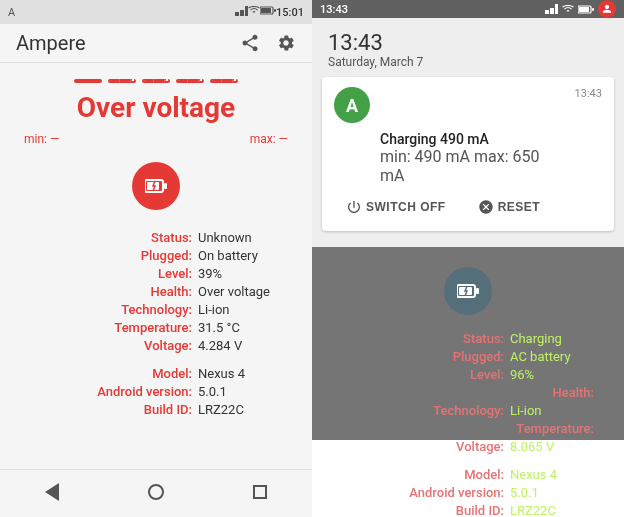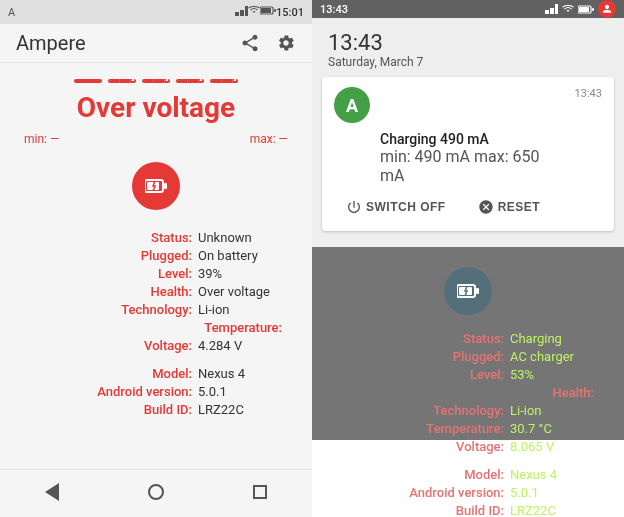--- a/index.html
+++ b/index.html
@@ -454,20 +454,21 @@
       <div class="info-row">
         <span class="label">Health:</span>
         <span class="value">Over voltage</span>
       </div>
       <div class="info-row">
         <span class="label">Technology:</span>
         <span class="value">Li-ion</span>
       </div>
       <div class="info-row">
         <span class="label">Temperature:</span>
+        <span class="value">31.5 °C</span>
       </div>
       <div class="info-row">
         <span class="label">Voltage:</span>
         <span class="value">4.284 V</span>
       </div>
       <div class="info-divider"></div>
       <div class="info-row">
         <span class="label">Model:</span>
         <span class="value">Nexus 4</span>
       </div>
@@ -565,36 +566,35 @@
       </svg>
     </div>
 
     <div class="info-table-right">
       <div class="info-row-right">
         <span class="label">Status:</span>
         <span class="value">Charging</span>
       </div>
       <div class="info-row-right">
         <span class="label">Plugged:</span>
-        <span class="value">AC charger</span>
+        <span class="value">AC battery</span>
       </div>
       <div class="info-row-right">
         <span class="label">Level:</span>
-        <span class="value">53%</span>
+        <span class="value">96%</span>
       </div>
       <div class="info-row-right">
         <span class="label">Health:</span>
       </div>
       <div class="info-row-right">
         <span class="label">Technology:</span>
         <span class="value">Li-ion</span>
       </div>
       <div class="info-row-right">
         <span class="label">Temperature:</span>
-        <span class="value">30.7 °C</span>
       </div>
       <div class="info-row-right">
         <span class="label">Voltage:</span>
         <span class="value">8.065 V</span>
       </div>
       <div class="info-divider"></div>
       <div class="info-row-right">
         <span class="label">Model:</span>
         <span class="value">Nexus 4</span>
       </div>

